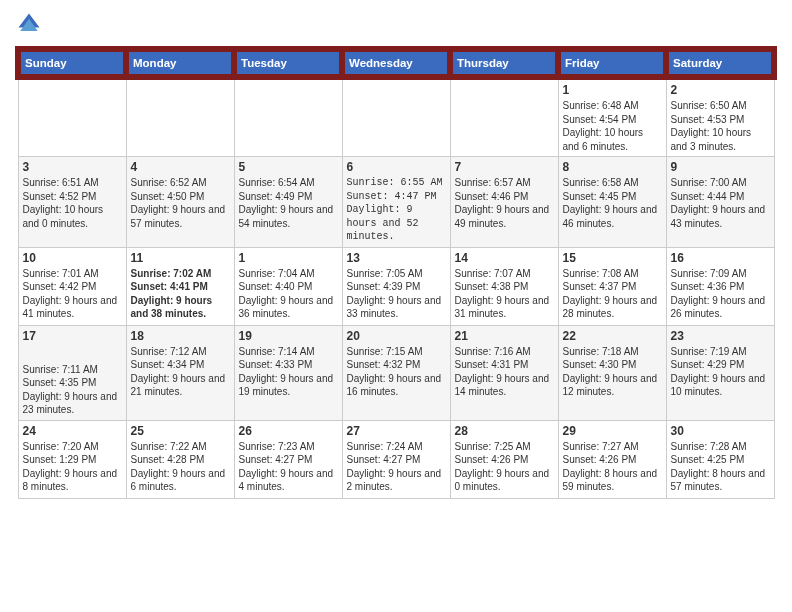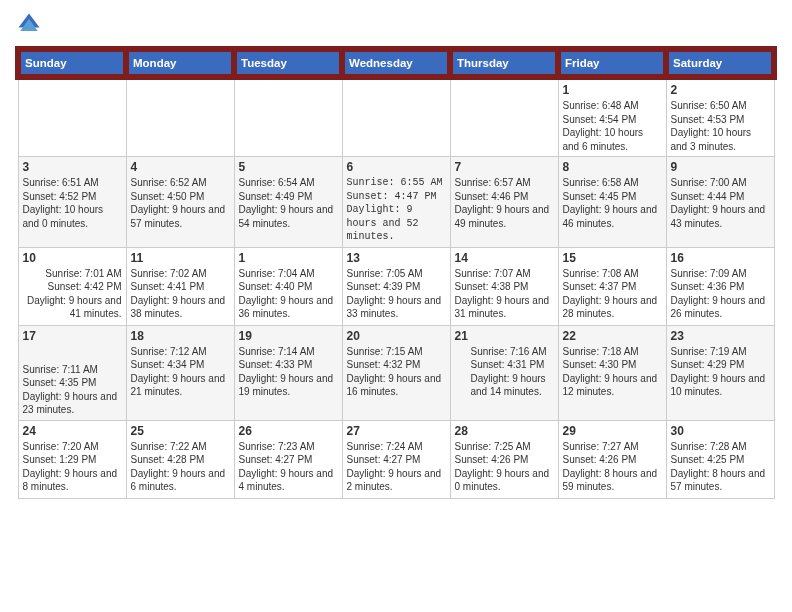--- a/index.html
+++ b/index.html
@@ -184,27 +184,27 @@
           <td>
             <span class="day-number">9</span>
             <div class="day-info" style="white-space: pre-line;">Sunrise: 7:00 AM
 Sunset: 4:44 PM
 Daylight: 9 hours and 43 minutes.</div>
           </td>
         </tr>
         <tr>
           <td>
             <span class="day-number">10</span>
-            <div class="day-info" style="white-space: pre-line; text-align: right;">Sunrise: 7:01 AM
+            <div class="day-info" style="white-space: pre-line;">Sunrise: 7:01 AM
 Sunset: 4:42 PM
 Daylight: 9 hours and 41 minutes.</div>
           </td>
           <td>
             <span class="day-number">11</span>
-            <div class="day-info" style="white-space: pre-line;">Sunrise: 7:02 AM
+            <div class="day-info" style="white-space: pre-line; font-weight: bold;">Sunrise: 7:02 AM
 Sunset: 4:41 PM
 Daylight: 9 hours and 38 minutes.</div>
           </td>
           <td>
             <span class="day-number">1</span>
             <div class="day-info" style="white-space: pre-line;">Sunrise: 7:04 AM
 Sunset: 4:40 PM
 Daylight: 9 hours and 36 minutes.</div>
           </td>
           <td>
@@ -252,21 +252,21 @@
 Daylight: 9 hours and 19 minutes.</div>
           </td>
           <td>
             <span class="day-number">20</span>
             <div class="day-info" style="white-space: pre-line;">Sunrise: 7:15 AM
 Sunset: 4:32 PM
 Daylight: 9 hours and 16 minutes.</div>
           </td>
           <td>
             <span class="day-number">21</span>
-            <div class="day-info" style="white-space: pre-line; margin-left: 16px;">Sunrise: 7:16 AM
+            <div class="day-info" style="white-space: pre-line;">Sunrise: 7:16 AM
 Sunset: 4:31 PM
 Daylight: 9 hours and 14 minutes.</div>
           </td>
           <td>
             <span class="day-number">22</span>
             <div class="day-info" style="white-space: pre-line;">Sunrise: 7:18 AM
 Sunset: 4:30 PM
 Daylight: 9 hours and 12 minutes.</div>
           </td>
           <td>

